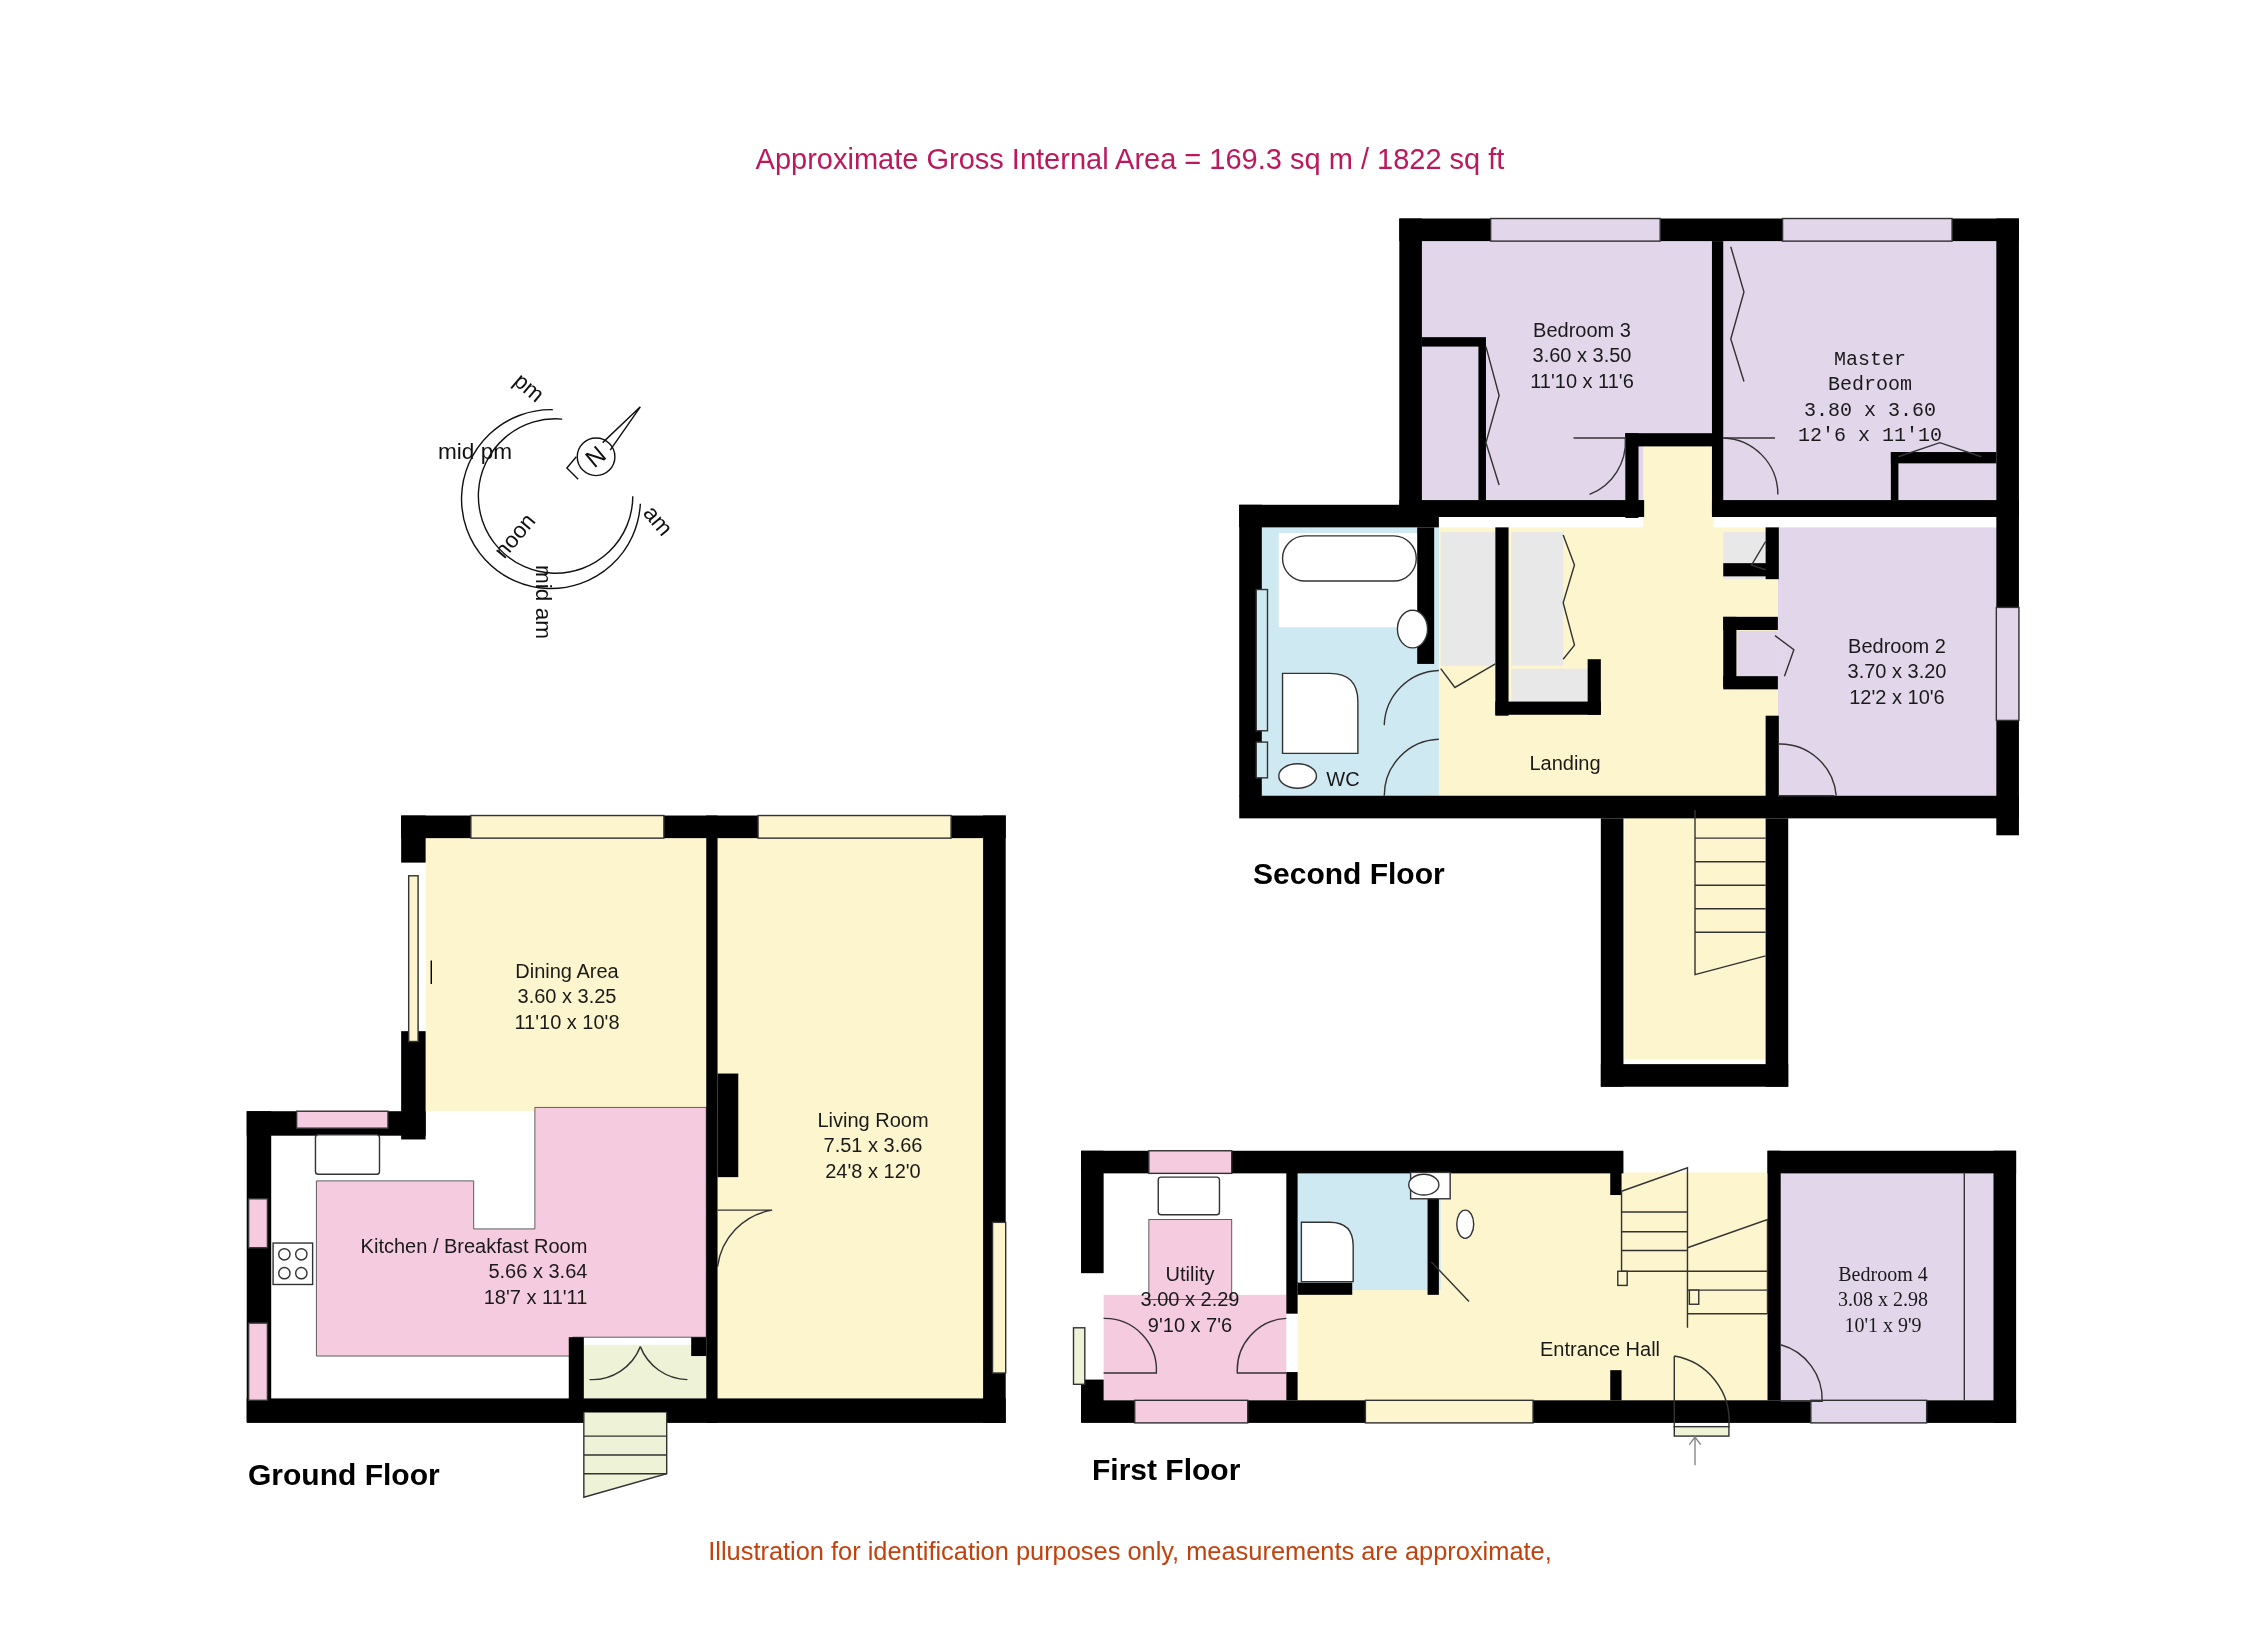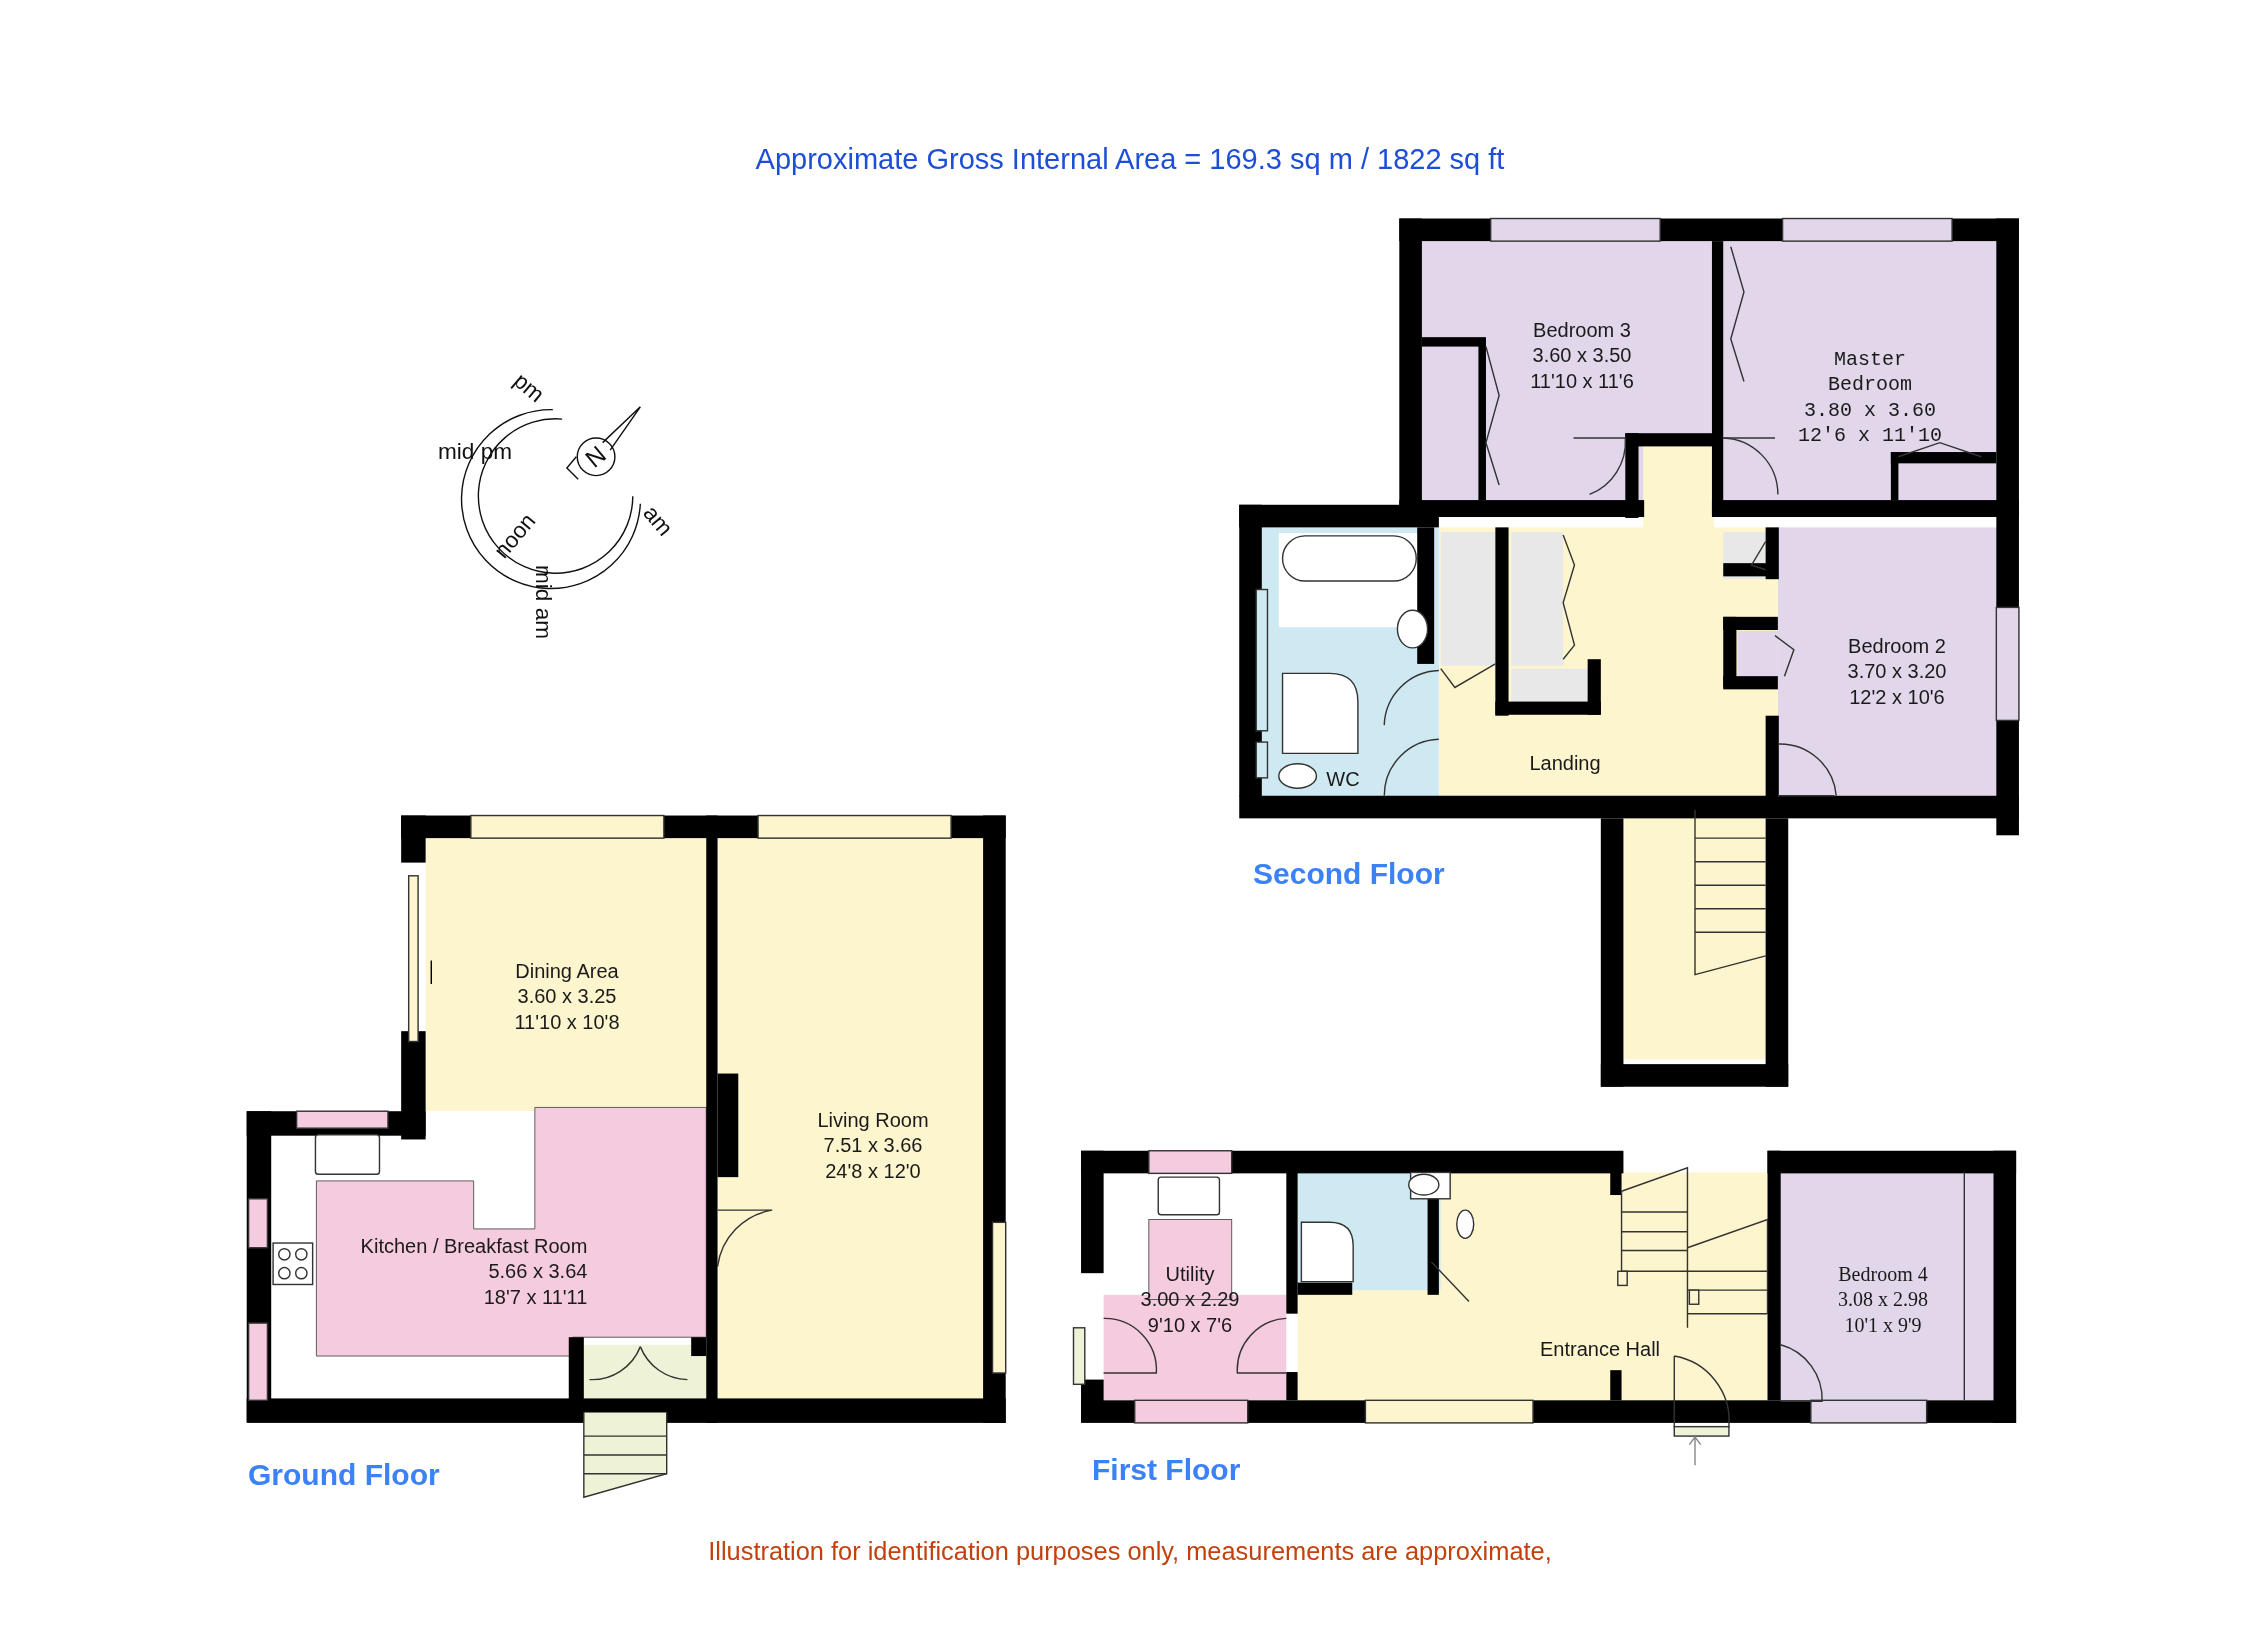--- a/index.html
+++ b/index.html
@@ -1,20 +1,20 @@
 <!DOCTYPE html>
 <html style="font-size:15px"><head>
 <meta charset="utf-8">
 <style>
   html,body{margin:0;padding:0;background:#ffffff;}
   body{width:2260px;height:1632px;position:relative;overflow:hidden;font-family:"Liberation Sans",sans-serif;color:#111;}
   svg{position:absolute;left:0;top:0;}
   .lbl{position:absolute;text-align:center;font-size:20px;line-height:25.4px;color:#1a1a1a;white-space:nowrap;transform:translateX(-50%);}
-  .floor-title{position:absolute;font-size:30px;font-weight:bold;color:#3b82f6;white-space:nowrap;}
-  .header{position:absolute;left:0;width:2260px;top:143px;text-align:center;font-size:29px;color:#1d4ed8;}
+  .floor-title{position:absolute;font-size:30px;font-weight:bold;color:#000000;white-space:nowrap;}
+  .header{position:absolute;left:0;width:2260px;top:143px;text-align:center;font-size:29px;color:#be185d;}
   .footer{position:absolute;left:0;width:2260px;top:1535px;text-align:center;font-size:25.4px;line-height:32px;color:#c2410c;}
   .compass-lbl{position:absolute;font-size:22.6px;color:#111;white-space:nowrap;}
 </style>
 </head>
 <body>
 
 <div class="header">Approximate Gross Internal Area = 169.3 sq m / 1822 sq ft</div>
 
 <svg width="2260" height="1632" viewBox="0 0 2400 1733">
 

